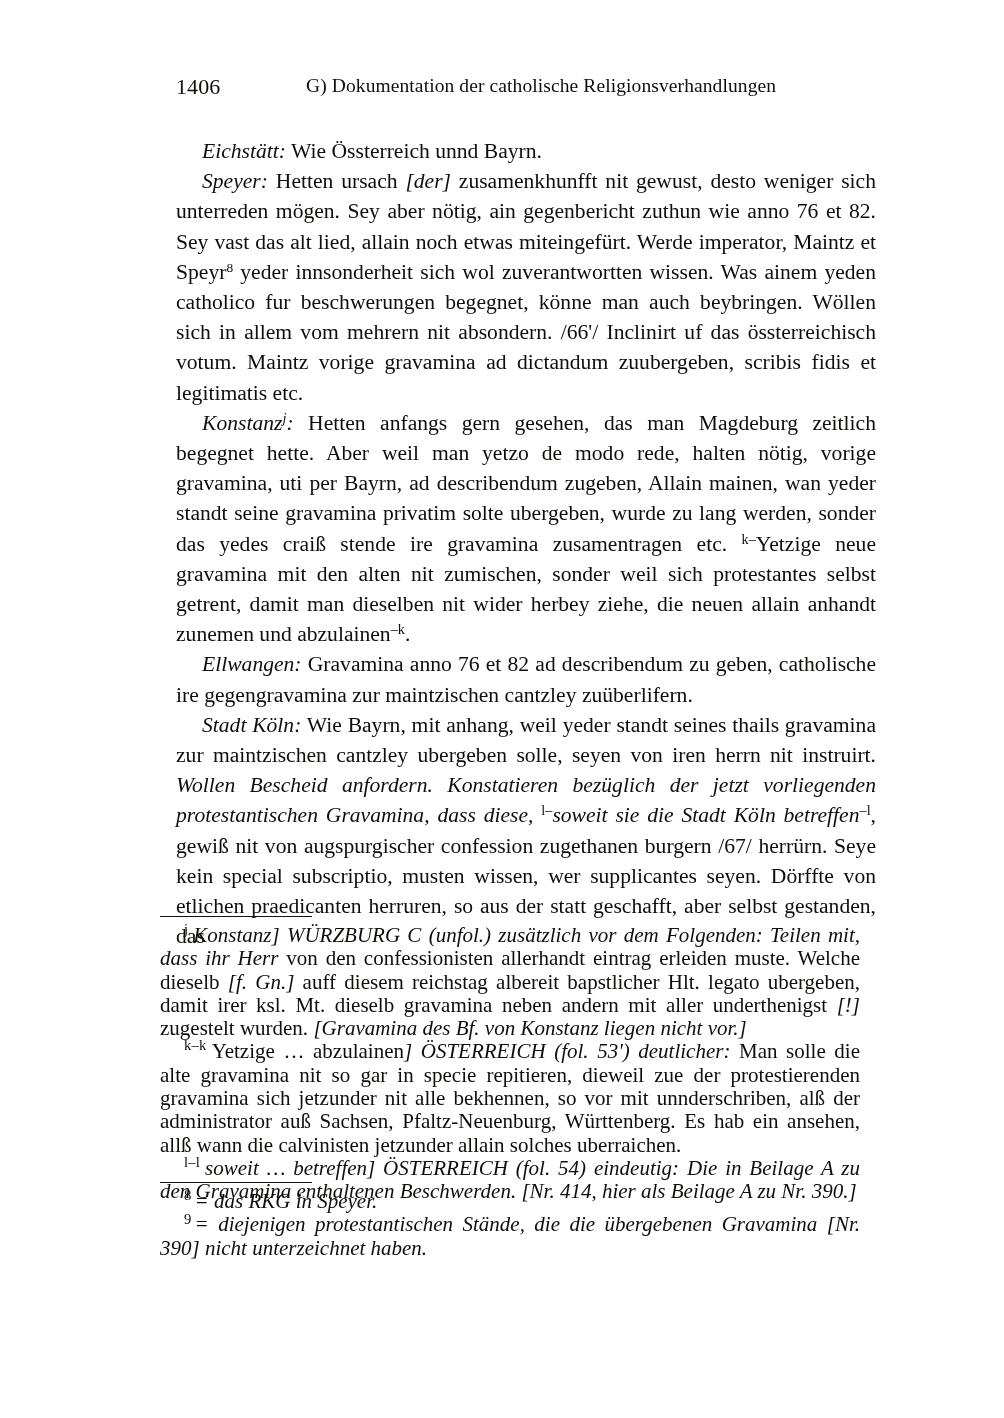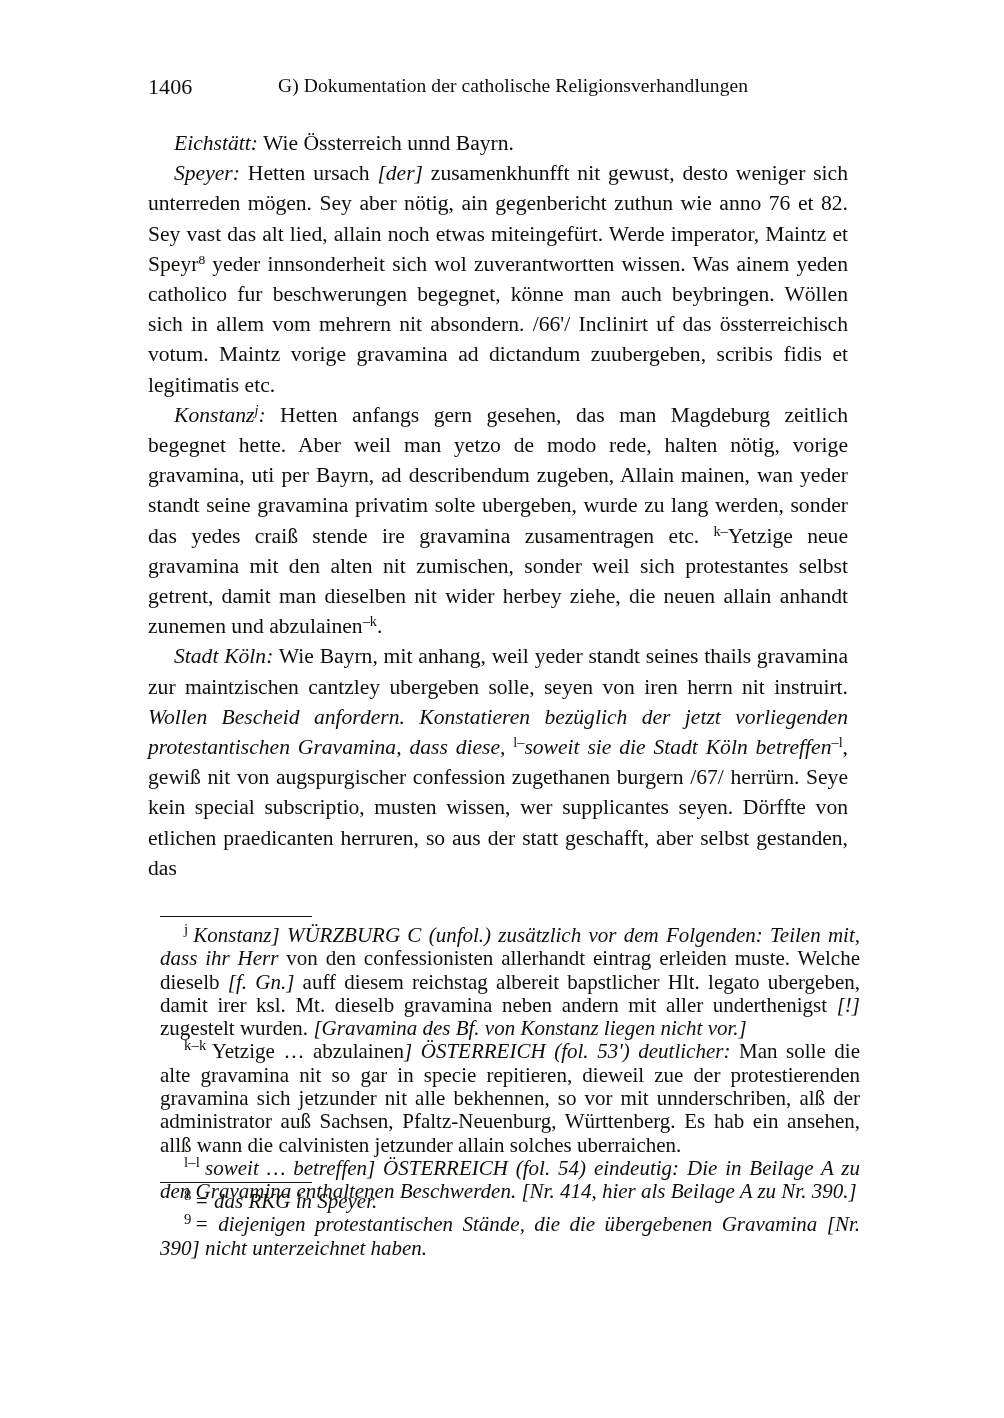--- a/index.html
+++ b/index.html
@@ -14,21 +14,21 @@
   .page {
     position: relative;
     width: 1004px;
     height: 1418px;
     background: #ffffff;
     overflow: hidden;
     box-sizing: border-box;
   }
   .content {
     position: absolute;
-    left: 148px;
+    left: 176px;
     top: 74px;
     width: 700px;
   }
 
   
   .runhead {
     position: relative;
     height: 34px;
     font-size: 20.5px;
     letter-spacing: 0.1px;
@@ -41,21 +41,21 @@
   }
   .runhead .title {
     position: absolute;
     left: 130px;
     top: 1px;
     font-size: 19.5px;
   }
 
   
   .body {
-    margin-top: 20px;
+    margin-top: 28px;
     font-size: 21.6px;
     line-height: 30.2px;
     text-align: justify;
     text-justify: inter-word;
     -webkit-hyphens: none;
     hyphens: none;
   }
   .body p {
     margin: 0;
     text-indent: 26px;
@@ -122,20 +122,21 @@
     <div class="body">
 
       <p><i>Eichstätt:</i><span> Wie Össterreich unnd Bayrn.</span></p>
 
       <p><i>Speyer:</i> Hetten ursach <i>[der]</i> zusamenkhunfft nit gewust, desto weniger sich unterreden mögen. Sey aber nötig, ain gegenbericht zuthun wie anno 76 et 82. Sey vast das alt lied, allain noch etwas miteingefürt. Werde imperator, Maintz et Speyr<sup>8</sup> yeder innsonderheit sich wol zuverantwortten wissen. Was ainem yeden catholico fur beschwerungen begegnet, könne man auch beybringen. Wöllen sich in allem vom mehrern nit absondern. /66'/ Inclinirt uf das össterreichisch votum. Maintz vorige gravamina ad dictandum zuubergeben, scribis fidis et legitimatis etc.</p>
 
       <p><i>Konstanz<sup class="sigl">j</sup>:</i> Hetten anfangs gern gesehen, das man Magdeburg zeitlich begegnet hette. Aber weil man yetzo de modo rede, halten nötig, vorige gravamina, uti per Bayrn, ad describendum zugeben, Allain mainen, wan yeder standt seine gravamina privatim solte ubergeben, wurde zu lang werden, sonder das yedes craiß stende ire gravamina zusamentragen etc. <sup class="sigl">k–</sup>Yetzige neue gravamina mit den alten nit zumischen, sonder weil sich protestantes selbst getrent, damit man dieselben nit wider herbey ziehe, die neuen allain anhandt zunemen und abzulainen<sup class="sigl">–k</sup>.</p>
 
 
 
+      <p><i>Ellwangen:</i><span> Gravamina anno 76 et 82 ad describendum zu geben, catholische ire gegengravamina zur maintzischen cantzley zuüberlifern.</span></p>
 
       <p><i>Stadt Köln:</i> Wie Bayrn, mit anhang, weil yeder standt seines thails gravamina zur maintzischen cantzley ubergeben solle, seyen von iren herrn nit instruirt. <i>Wollen Bescheid anfordern. Konstatieren bezüglich der jetzt vorliegenden protestantischen Gravamina, dass diese,</i> <sup class="sigl">l–</sup><i>soweit sie die Stadt Köln betreffen</i><sup class="sigl">–l</sup>, gewiß nit von augspurgischer confession zugethanen burgern /67/ herrürn. Seye kein special subscriptio, musten wissen, wer supplicantes seyen. Dörffte von etlichen praedicanten herruren, so aus der statt geschafft, aber selbst gestanden, das</p>
 
     </div>
   </div>
 
   <div class="apparatus" id="app-letters">
     <div class="rule"></div>
 
     <p class="app-note"><span class="mark">j</span><span class="mark-sp"></span><i>Konstanz]</i> <i>WÜRZBURG C (unfol.) zusätzlich vor dem Folgenden: Teilen mit, dass ihr Herr</i> von den confessionisten allerhandt eintrag erleiden muste. Welche dieselb <i>[f. Gn.]</i> auff diesem reichstag albereit bapstlicher Hlt. legato ubergeben, damit irer ksl. Mt. dieselb gravamina neben andern mit aller underthenigst <i>[!]</i> zugestelt wurden. <i>[Gravamina des Bf. von Konstanz liegen nicht vor.]</i></p>

